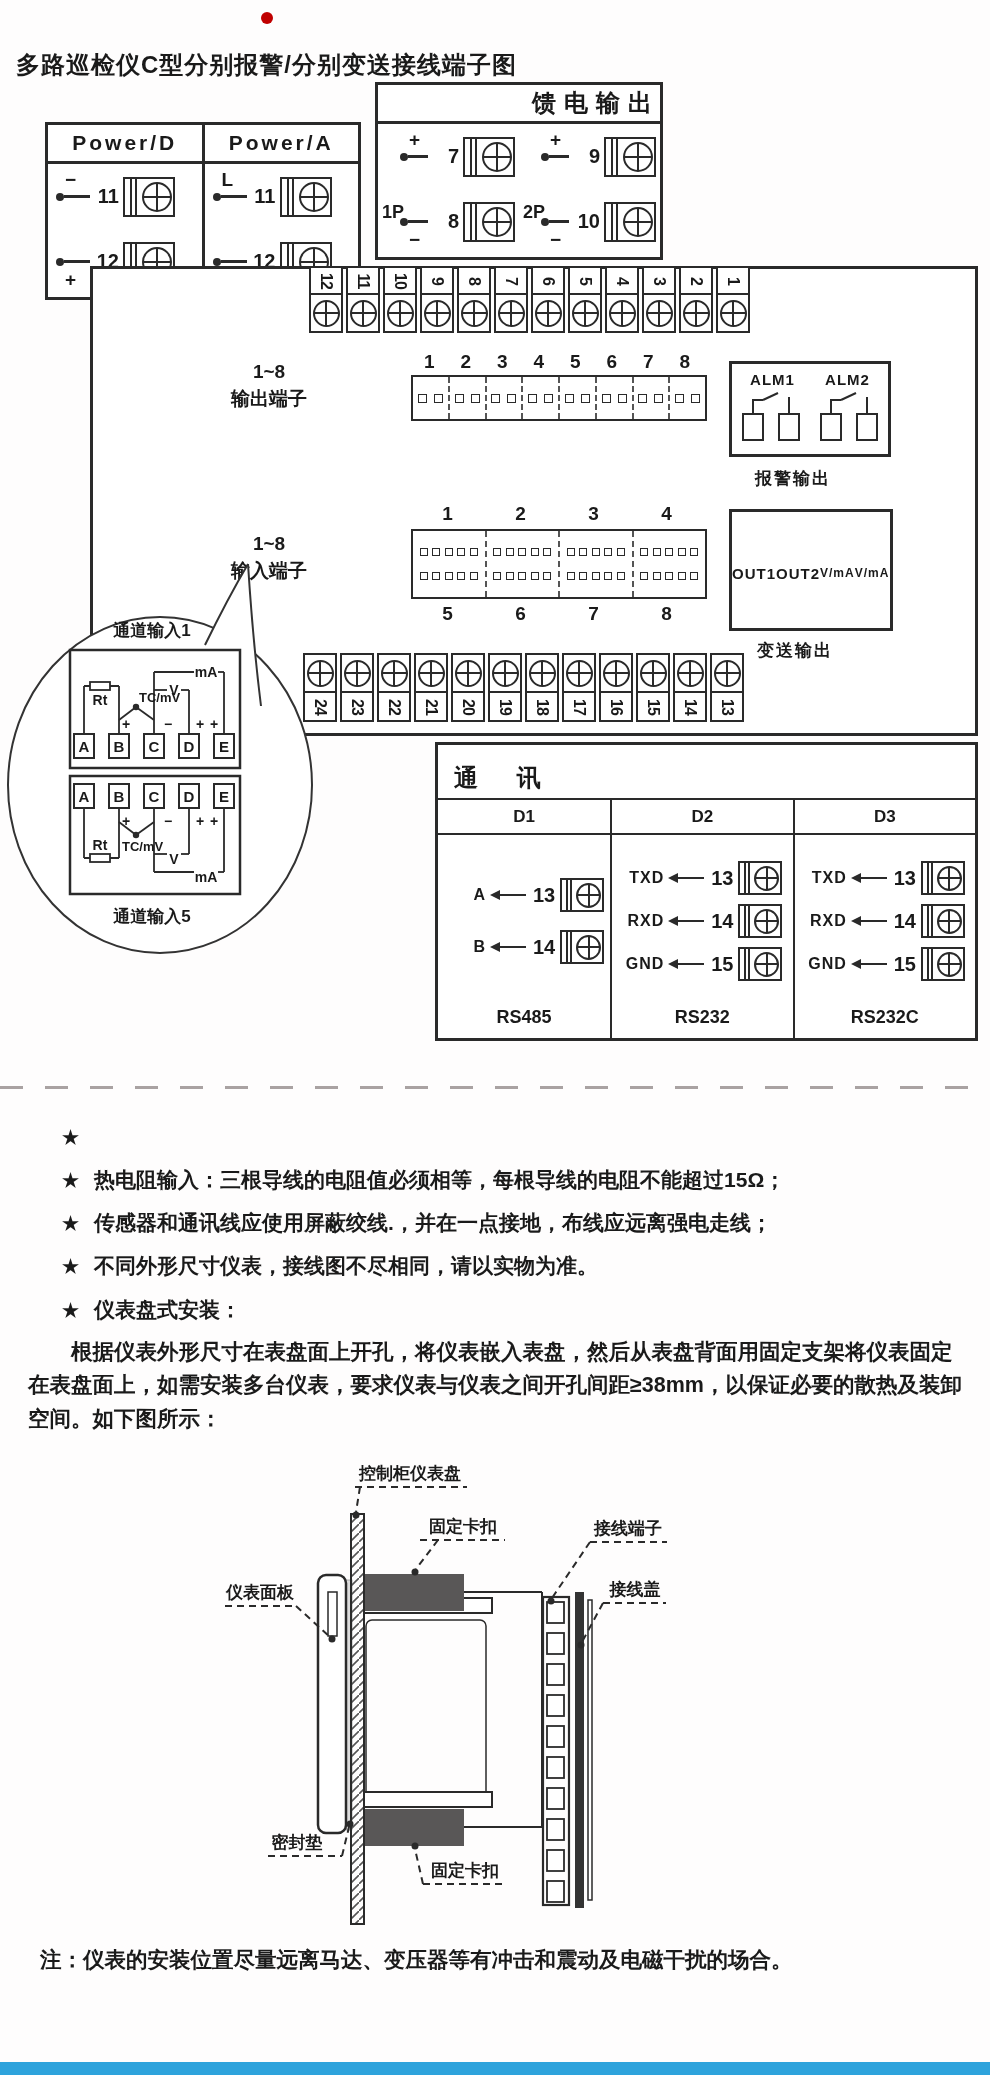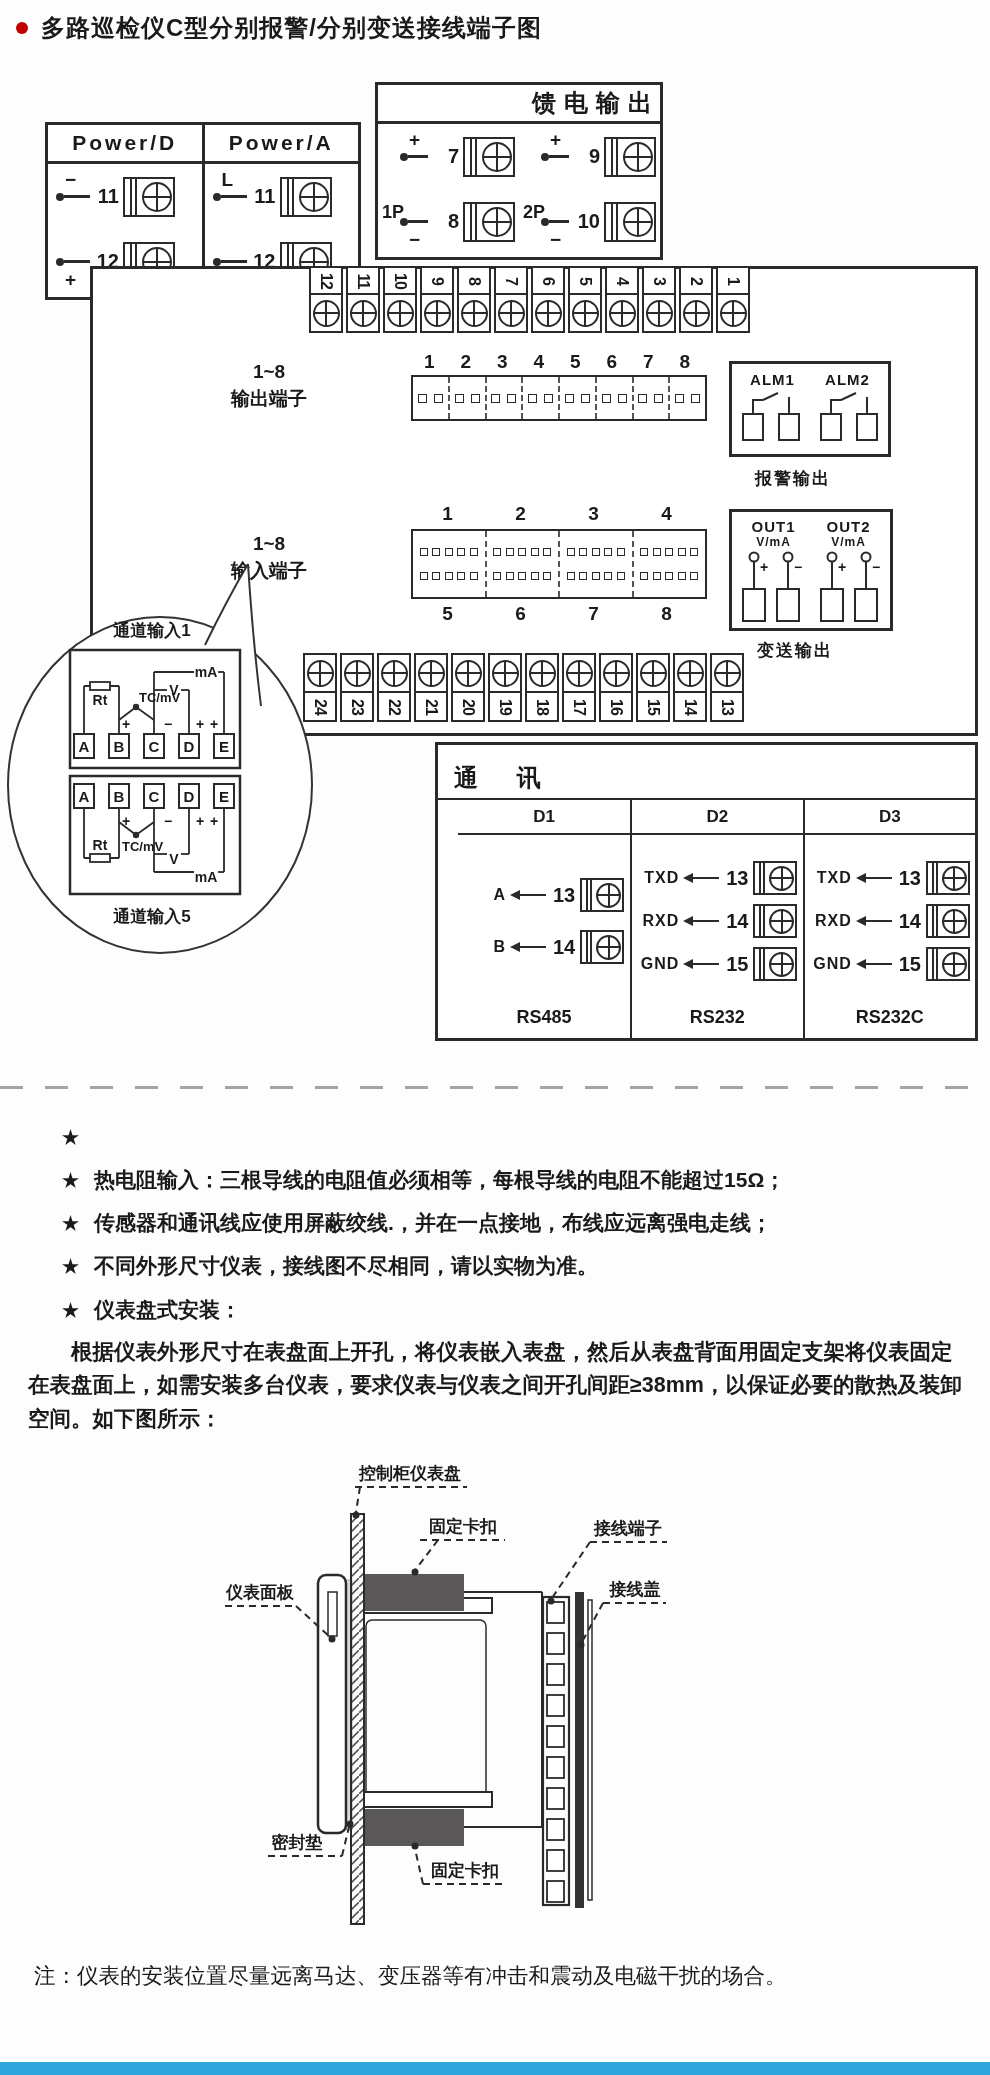--- a/index.html
+++ b/index.html
@@ -1,18 +1,18 @@
 <!DOCTYPE html>
 <html><head>
 <meta charset="utf-8">
 <style>
   html,body{margin:0;padding:0;background:#fff;}
   #canvas{position:relative;width:990px;height:2075px;background:#fefdfd;font-family:"Liberation Sans",sans-serif;color:#1a1a1a;overflow:hidden;}
   
-  .title-row{position:absolute;left:16px;top:12px;display:flex;align-items:center;gap:13px;}
+  .title-row{position:absolute;left:16px;top:12px;display:flex;align-items:center;gap:25px;flex-direction:column;}
   .bullet{width:12px;height:12px;border-radius:50%;background:#c00000;flex:none;}
   .title-row h1{margin:0;font-size:24px;font-weight:bold;letter-spacing:1px;}
   
   .trow{display:flex;align-items:center;height:62px;padding-left:8px;}
   .dot{width:8px;height:8px;border-radius:50%;background:#2a2a2a;flex:none;}
   .wire{width:26px;height:2.5px;background:#2a2a2a;flex:none;position:relative;}
   .pol{position:absolute;left:1px;top:-26px;font-style:normal;font-weight:bold;font-size:19px;}
   .trow:nth-of-type(2) .pol{top:auto;bottom:-28px;}
   .tnum{font-size:20px;font-weight:bold;margin:0 4px 0 5px;min-width:24px;text-align:right;}
   .screw{width:48px;height:36px;border:2.5px solid #2a2a2a;position:relative;background:#fff;flex:none;}
@@ -64,47 +64,47 @@
   .iconn{position:absolute;left:318px;top:260px;width:292px;height:66px;border:2.5px solid #2a2a2a;display:flex;background:#fff;}
   .icell{flex:1;display:flex;flex-direction:column;justify-content:space-evenly;align-items:center;}
   .icell ~ .icell{border-left:2px dashed #555;}
   .irow{display:flex;gap:4.5px;}
   .isq{width:6px;height:6px;border:1.5px solid #2a2a2a;}
   .almbox{position:absolute;left:636px;top:92px;width:162px;height:96px;border:3px solid #2a2a2a;background:#fff;display:flex;flex-direction:column;align-items:center;padding-top:7px;box-sizing:border-box;}
   .lblrow{display:flex;width:150px;}
   .lblrow span{flex:1;text-align:center;font-size:15px;font-weight:bold;letter-spacing:1px;}
   .unitrow span{font-size:12px;}
   .bcap{position:absolute;font-size:17px;font-weight:bold;letter-spacing:2px;}
-  .outbox{position:absolute;left:636px;top:240px;width:164px;height:122px;border:3px solid #2a2a2a;background:#fff;display:flex;flex-direction:column;align-items:center;padding-top:6px;box-sizing:border-box;}
+  .outbox{position:absolute;left:636px;top:240px;width:164px;height:122px;border:3px solid #2a2a2a;background:#fff;display:flex;flex-direction:row;align-items:center;padding-top:6px;box-sizing:border-box;}
   
   .comm{position:absolute;left:435px;top:742px;width:537px;border:3px solid #2a2a2a;background:#fff;z-index:1;}
   .ctitle{height:40px;border-bottom:2.5px solid #2a2a2a;font-size:24px;font-weight:bold;letter-spacing:16px;line-height:40px;text-indent:16px;margin-top:13px;}
   .ccols{display:flex;}
   .ccol{flex:1;display:flex;flex-direction:column;}
   .ccol ~ .ccol{border-left:2.5px solid #2a2a2a;}
-  .ccol:first-child{flex:0 0 172px;margin-left:20px;}
+  .ccol:first-child{flex:0 0 172px;}
   .chead{height:33px;line-height:33px;text-align:center;font-size:17px;font-weight:bold;border-bottom:2.5px solid #2a2a2a;}
   .cbody{height:172px;display:flex;flex-direction:column;justify-content:center;align-items:center;gap:9px;}
   .ccol:first-child .cbody{gap:18px;}
   .crow{display:flex;align-items:center;}
   .clabel{min-width:42px;text-align:right;font-size:16px;font-weight:bold;letter-spacing:1px;}
   .carrow{width:36px;height:10px;position:relative;margin:0 5px 0 4px;flex:none;}
   .carrow::before{content:"";position:absolute;left:8px;top:4px;right:0;height:2px;background:#2a2a2a;}
   .carrow::after{content:"";position:absolute;left:0;top:0;border-top:5px solid transparent;border-bottom:5px solid transparent;border-right:10px solid #2a2a2a;}
   .cnum{font-size:20px;font-weight:bold;margin-right:3px;min-width:26px;text-align:center;}
   .ccap{text-align:center;font-size:18px;font-weight:bold;padding:0 12px 10px;}
   
   .divider{position:absolute;left:0;top:1086px;width:990px;height:3px;
     background:repeating-linear-gradient(90deg,#a9a2a2 0 23px,transparent 23px 45px);}
   
   .bullets{position:absolute;left:62px;top:1122px;width:912px;}
   .brow{display:flex;gap:15px;margin-bottom:13px;font-size:21px;font-weight:bold;line-height:1.45;}
   .brow .star{font-size:19px;padding-top:2px;flex:none;}
   .para{position:absolute;left:28px;top:1336px;width:936px;font-size:21.5px;font-weight:bold;line-height:1.55;text-indent:2em;}
-  .note{position:absolute;left:34px;top:1945px;width:940px;font-size:21.5px;font-weight:normal;margin-top:16px;}
+  .note{position:absolute;left:40px;top:1945px;width:940px;font-size:21.5px;font-weight:bold;}
   .bluebar{position:absolute;left:0;top:2062px;width:990px;height:13px;background:#2ea3dc;}
   svg text{font-family:"Liberation Sans",sans-serif;fill:#1a1a1a;}
   .balloon-svg{position:absolute;left:0;top:530px;z-index:2;}
   .install-svg{position:absolute;left:170px;top:1452px;}
 </style>
 </head>
 <body>
 
 <div id="canvas">
 

